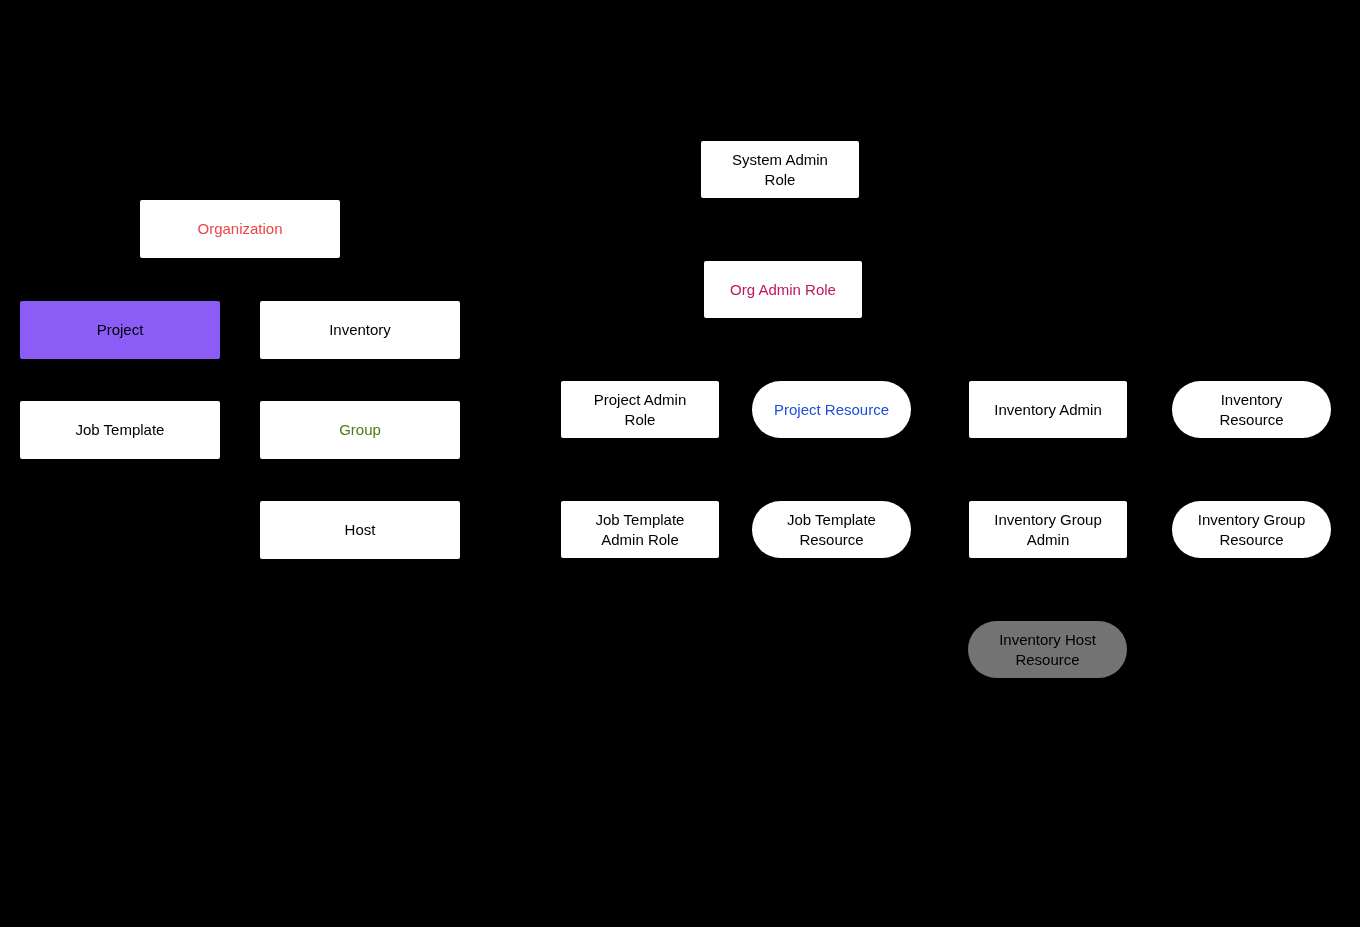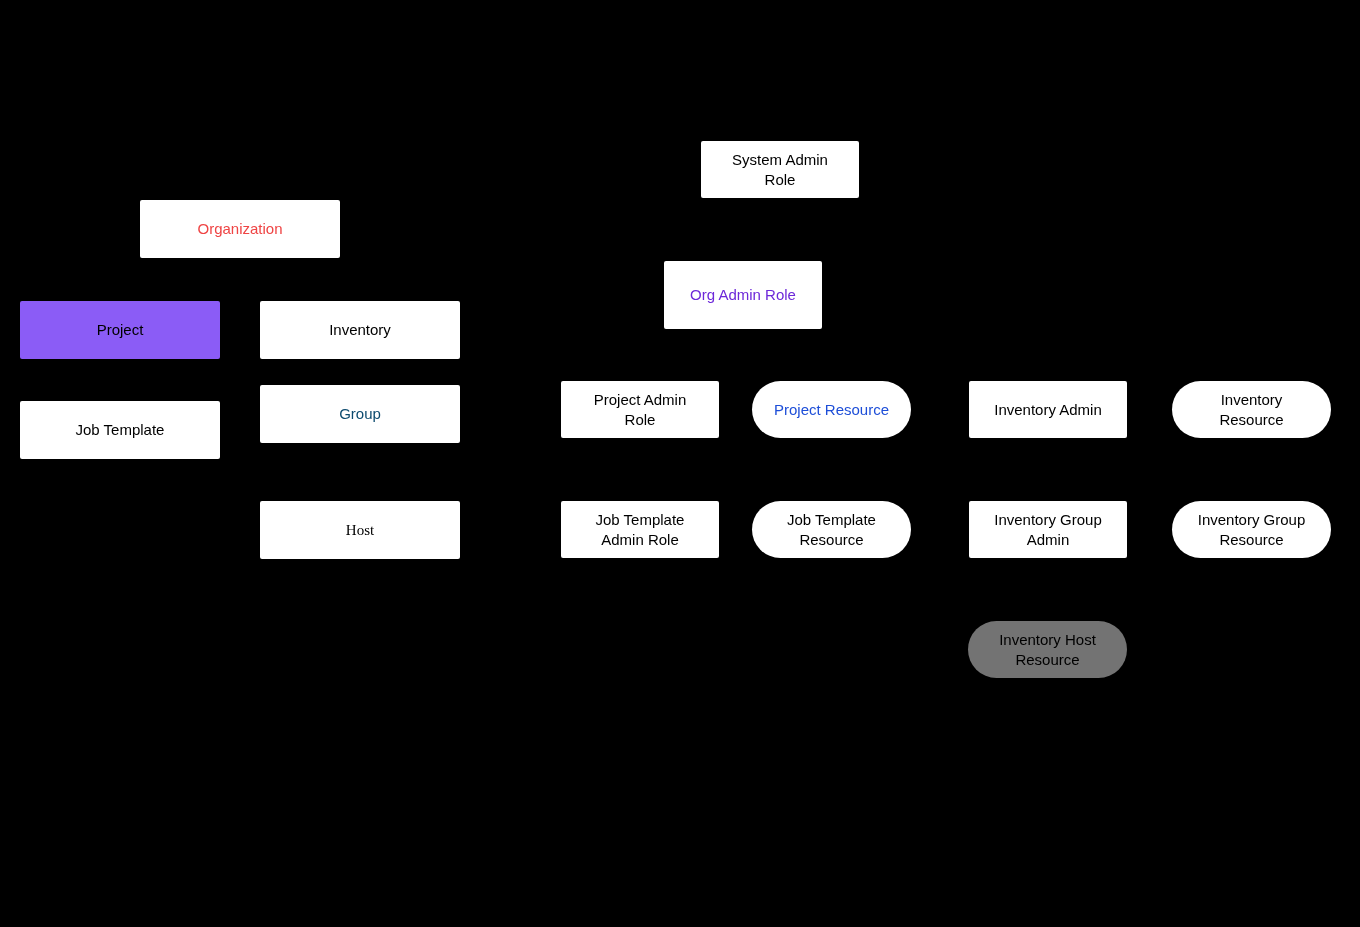--- a/index.html
+++ b/index.html
@@ -37,25 +37,25 @@
   }
 </style>
 </head>
 <body>
 
 <div id="canvas">
     <div class="node rect" style="left: 140px; top: 200px; width: 200px; height: 58px; background: rgb(255, 255, 255); color: #ef4444;">Organization</div>
     <div class="node rect" style="left: 20px; top: 301px; width: 200px; height: 58px; background: #8b5cf6; color: rgb(0, 0, 0);">Project</div>
     <div class="node rect" style="left: 260px; top: 301px; width: 200px; height: 58px; background: rgb(255, 255, 255); color: rgb(0, 0, 0);">Inventory</div>
     <div class="node rect" style="left: 20px; top: 401px; width: 200px; height: 58px; background: rgb(255, 255, 255); color: rgb(0, 0, 0);">Job Template</div>
-    <div class="node rect" style="left: 260px; top: 385px; width: 200px; height: 58px; background: rgb(255, 255, 255); color: #0c4a6e;">Group</div>
-    <div class="node rect" style="left: 260px; top: 501px; width: 200px; height: 58px; background: rgb(255, 255, 255); color: rgb(0, 0, 0); font-family: Liberation Serif, serif;">Host</div>
+    <div class="node rect" style="left: 260px; top: 401px; width: 200px; height: 58px; background: rgb(255, 255, 255); color: #4d7c0f;">Group</div>
+    <div class="node rect" style="left: 260px; top: 501px; width: 200px; height: 58px; background: rgb(255, 255, 255); color: rgb(0, 0, 0);">Host</div>
     <div class="node rect" style="left: 701px; top: 141px; width: 158px; height: 57px; background: rgb(255, 255, 255); color: rgb(0, 0, 0);">System Admin
 Role</div>
-    <div class="node rect" style="left: 664px; top: 261px; width: 158px; height: 68px; background: rgb(255, 255, 255); color: #6d28d9;">Org Admin Role</div>
+    <div class="node rect" style="left: 704px; top: 261px; width: 158px; height: 57px; background: rgb(255, 255, 255); color: #be185d;">Org Admin Role</div>
     <div class="node rect" style="left: 561px; top: 381px; width: 158px; height: 57px; background: rgb(255, 255, 255); color: rgb(0, 0, 0); text-align: center;">Project Admin
 Role</div>
     <div class="node pill" style="left: 752px; top: 381px; width: 159px; height: 57px; background: rgb(255, 255, 255); color: #1d4ed8;">Project Resource</div>
     <div class="node rect" style="left: 969px; top: 381px; width: 158px; height: 57px; background: rgb(255, 255, 255); color: rgb(0, 0, 0); text-align: right;">Inventory Admin</div>
     <div class="node pill" style="left: 1172px; top: 381px; width: 159px; height: 57px; background: rgb(255, 255, 255); color: rgb(0, 0, 0);">Inventory
 Resource</div>
     <div class="node rect" style="left: 561px; top: 501px; width: 158px; height: 57px; background: rgb(255, 255, 255); color: rgb(0, 0, 0);">Job Template
 Admin Role</div>
     <div class="node pill" style="left: 752px; top: 501px; width: 159px; height: 57px; background: rgb(255, 255, 255); color: rgb(0, 0, 0);">Job Template
 Resource</div>

